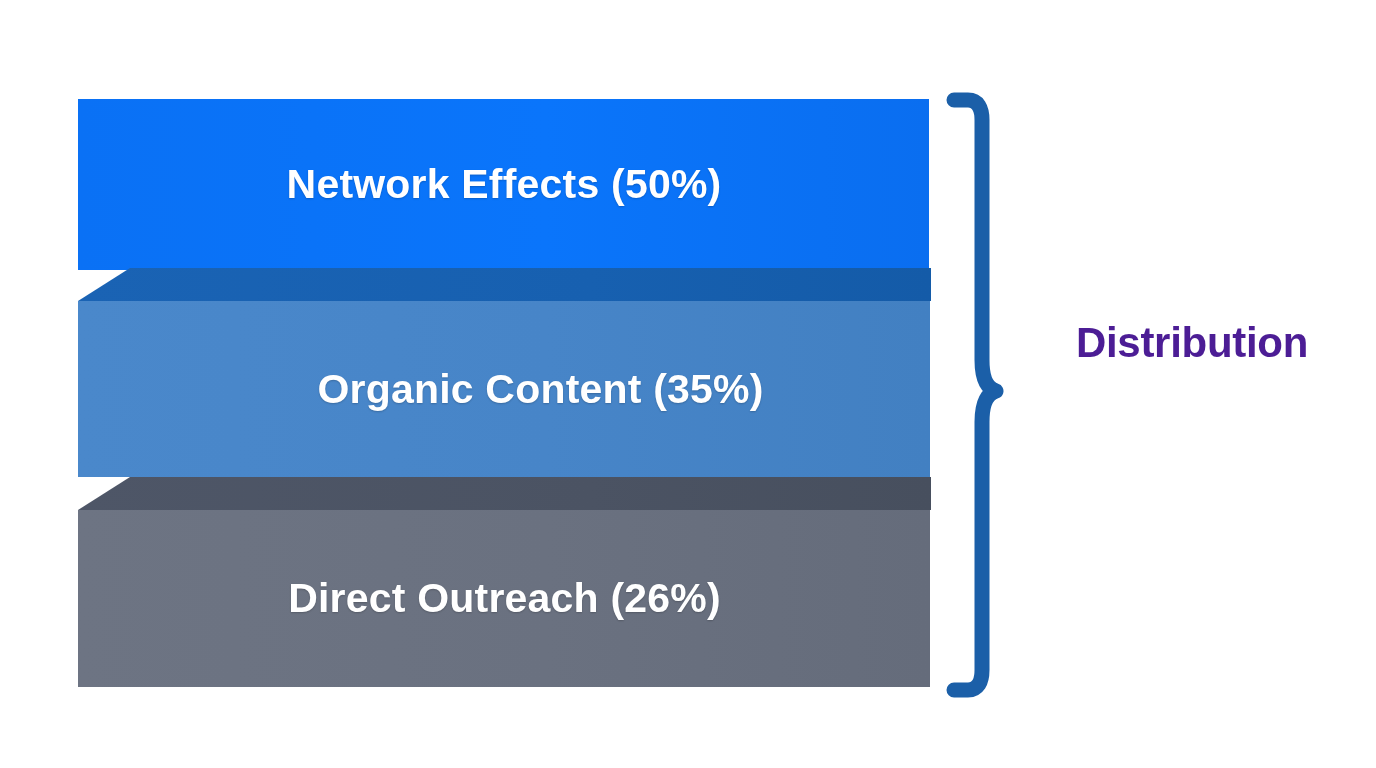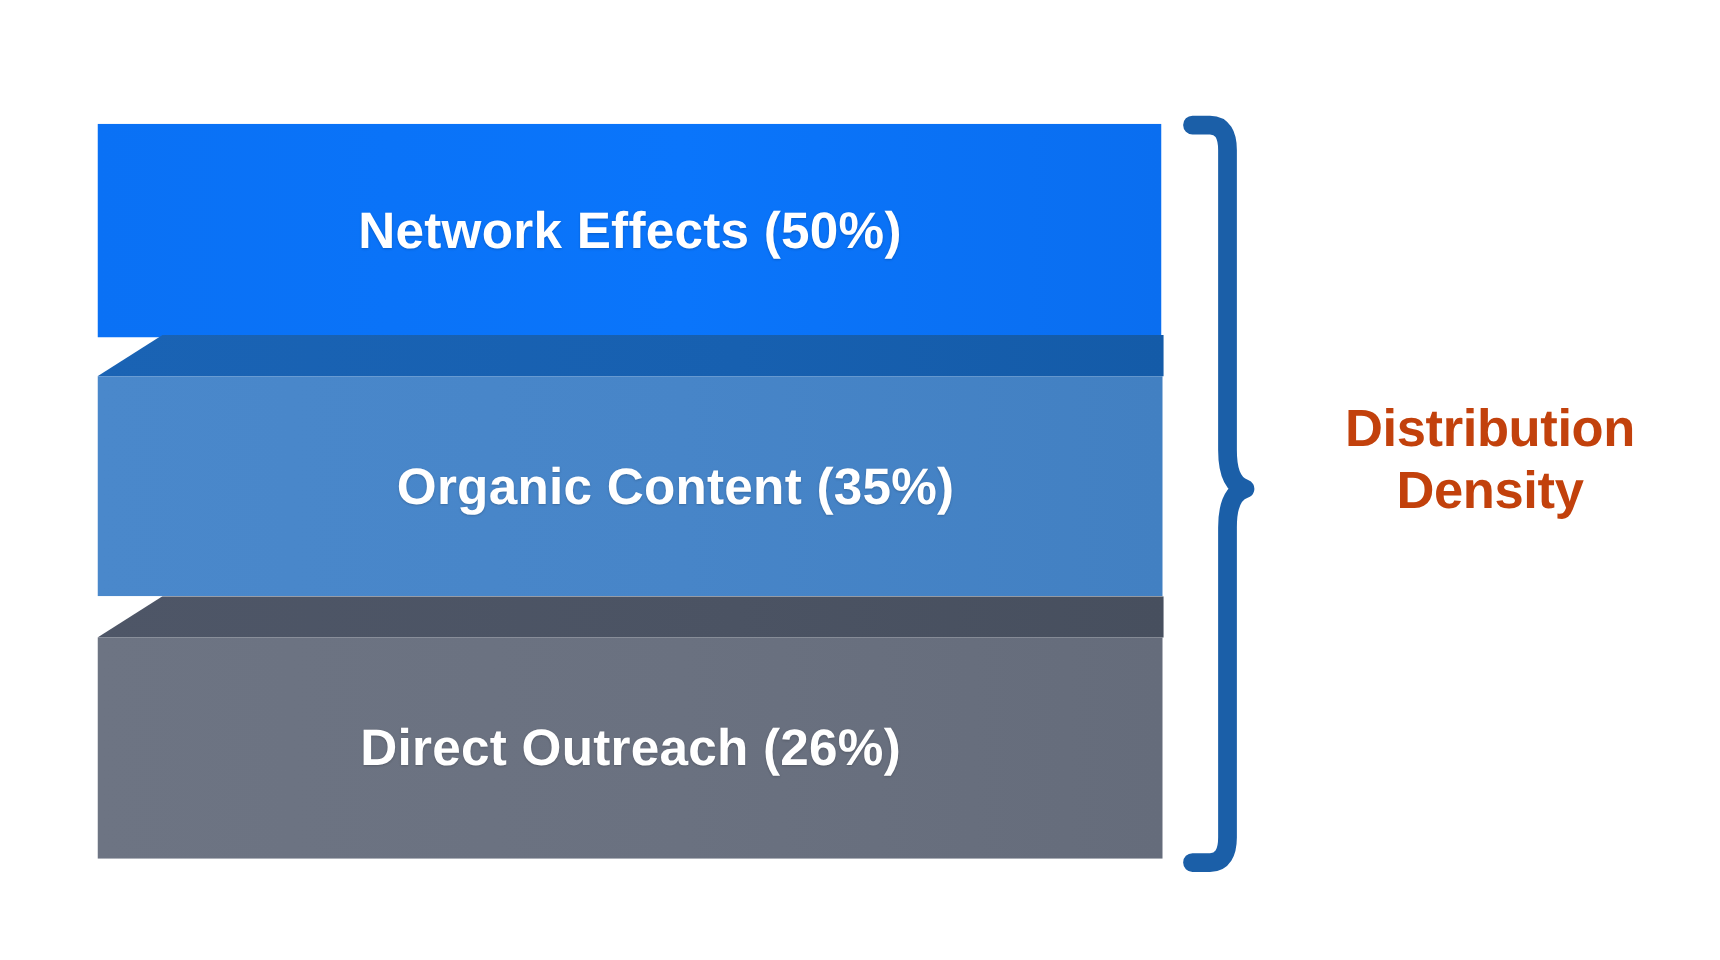--- a/index.html
+++ b/index.html
@@ -55,21 +55,21 @@
     width: 60px;
     height: 606px;
   }
 
   #caption {
     position: absolute;
     left: 1018px;
     top: 318px;
     width: 348px;
     text-align: center;
-    color: #c2410c;
+    color: #4c1d95;
     font-family: "Liberation Sans", sans-serif;
     font-weight: bold;
     font-size: 42px;
     line-height: 1.17;
     letter-spacing: -0.3px;
   }
   #caption .cap-line { display: block; }
 </style>
 </head>
 <body>
@@ -144,16 +144,15 @@
                C 38 286 42 296 52 299
                C 42 302 38 312 38 330
                L 38 578
                C 38 590 34 598 24 598
                L 10 598" fill="none" stroke="#1b5fa8" stroke-width="15" stroke-linecap="round" stroke-linejoin="round"></path>
     </svg>
   </div>
 
   <div id="caption">
     <span class="cap-line">Distribution</span>
-    <span class="cap-line">Density</span>
   </div>
 
 </div>
 
 </body></html>

